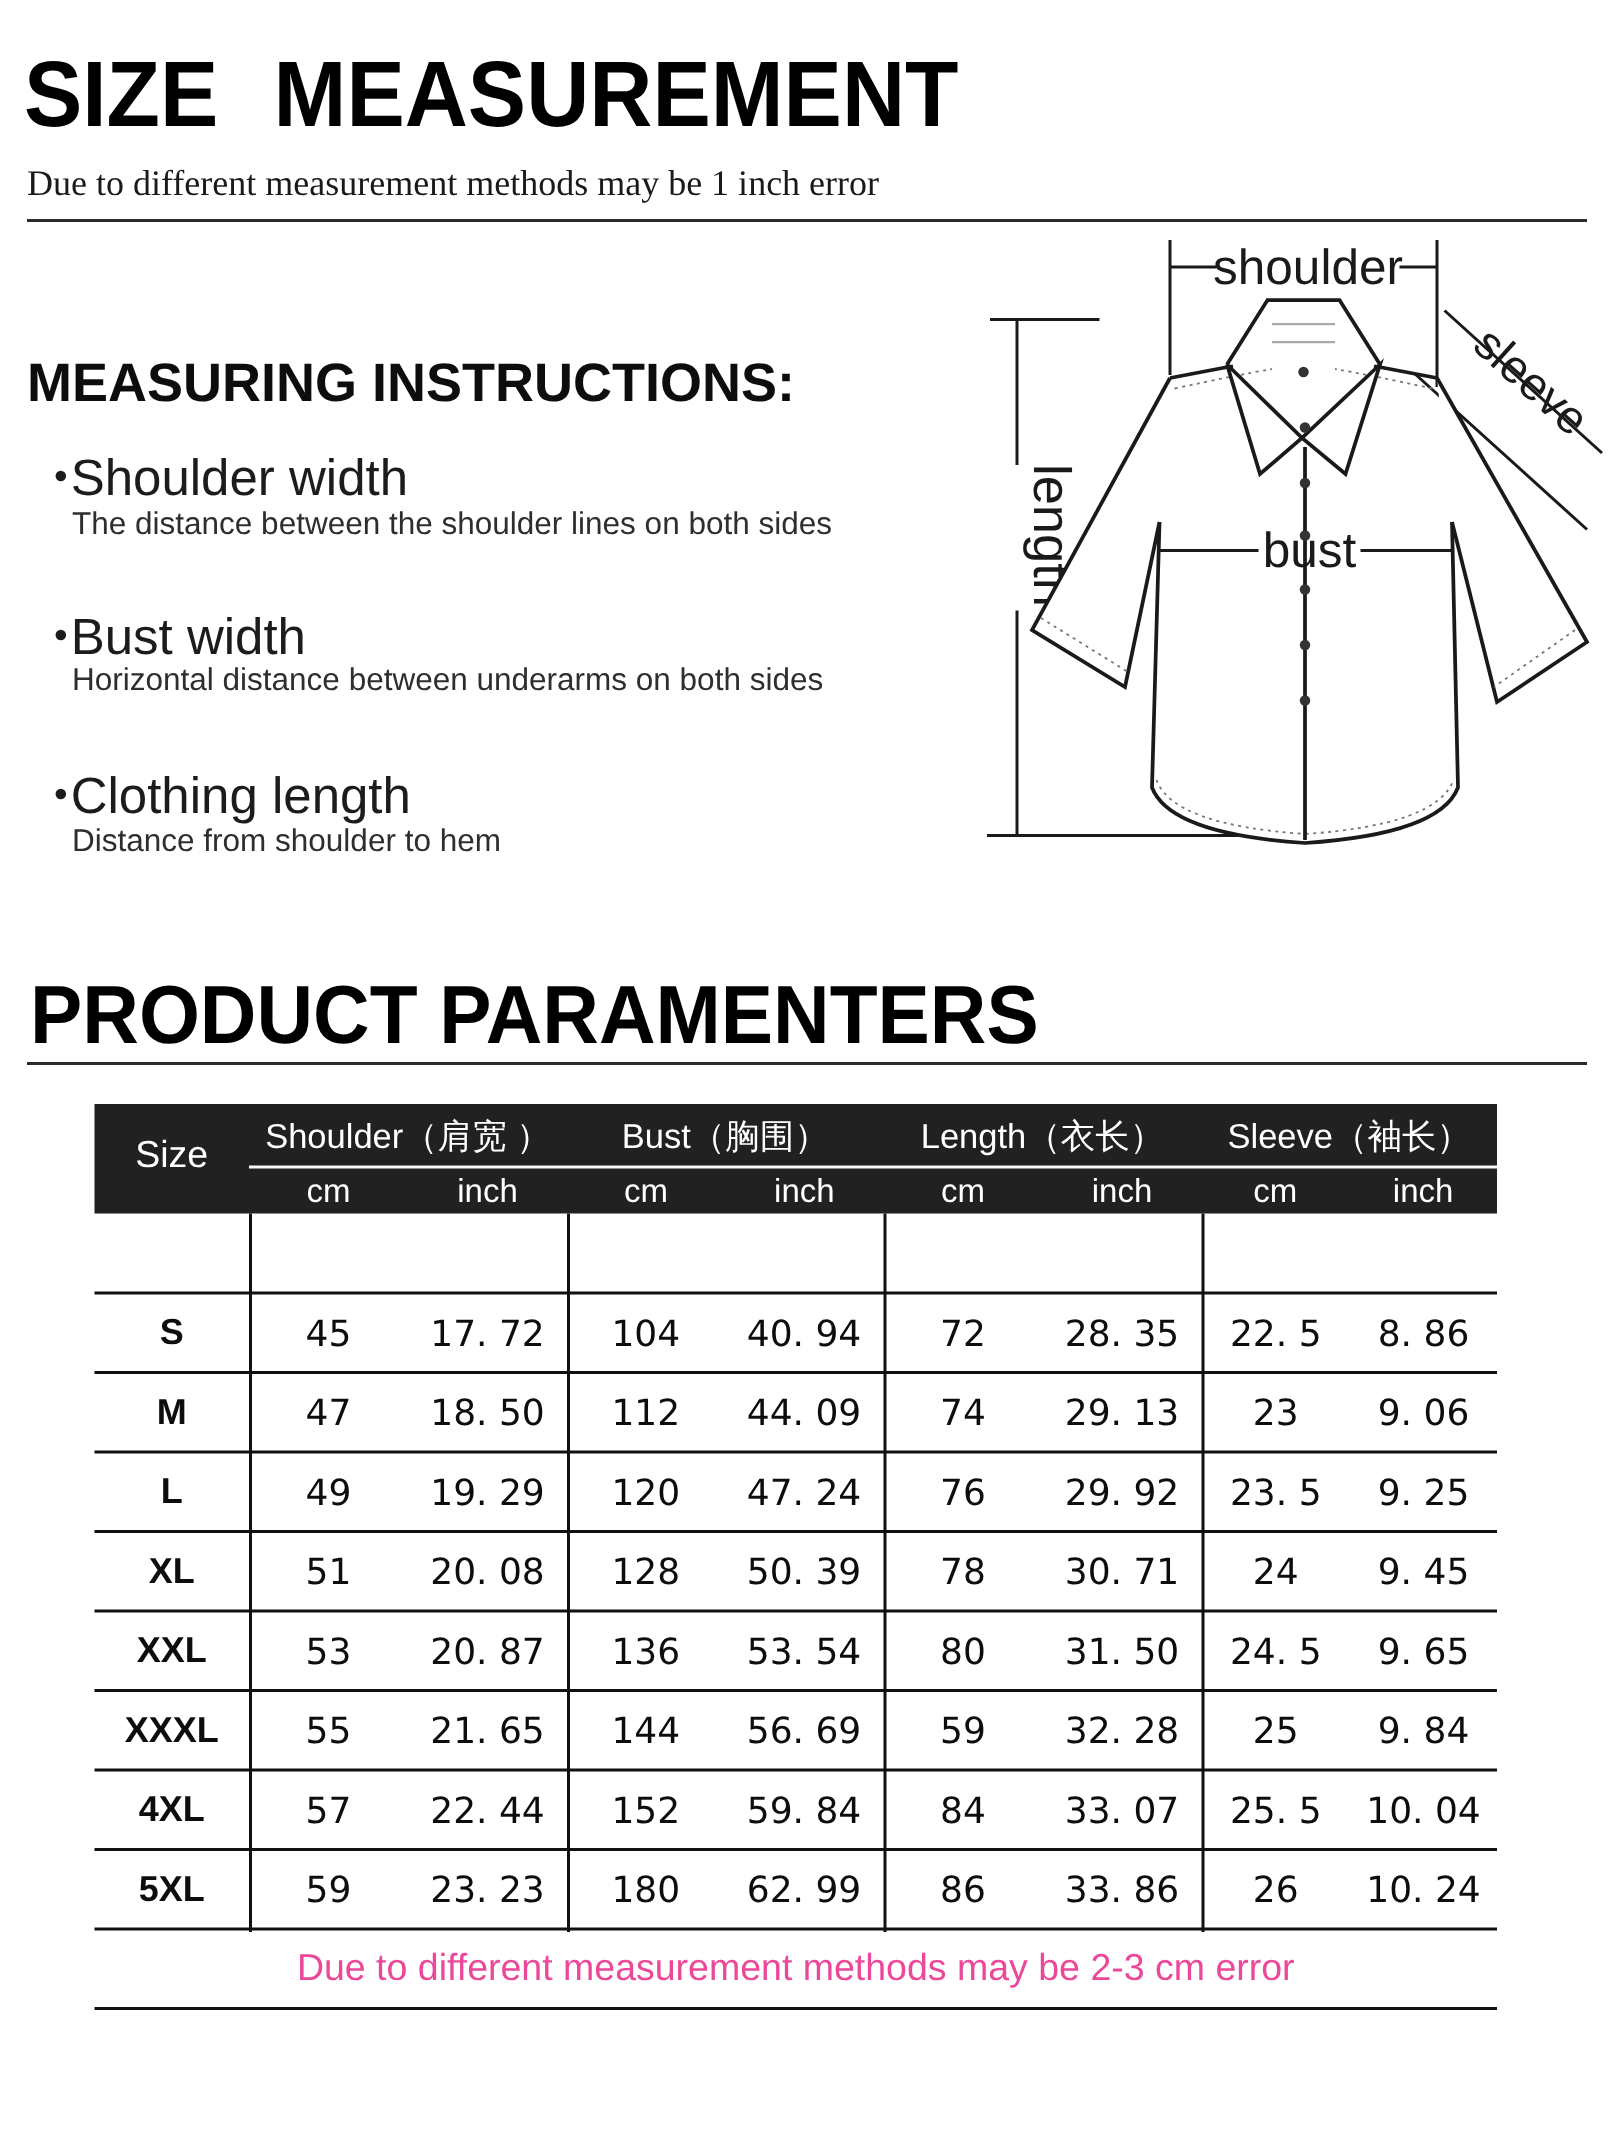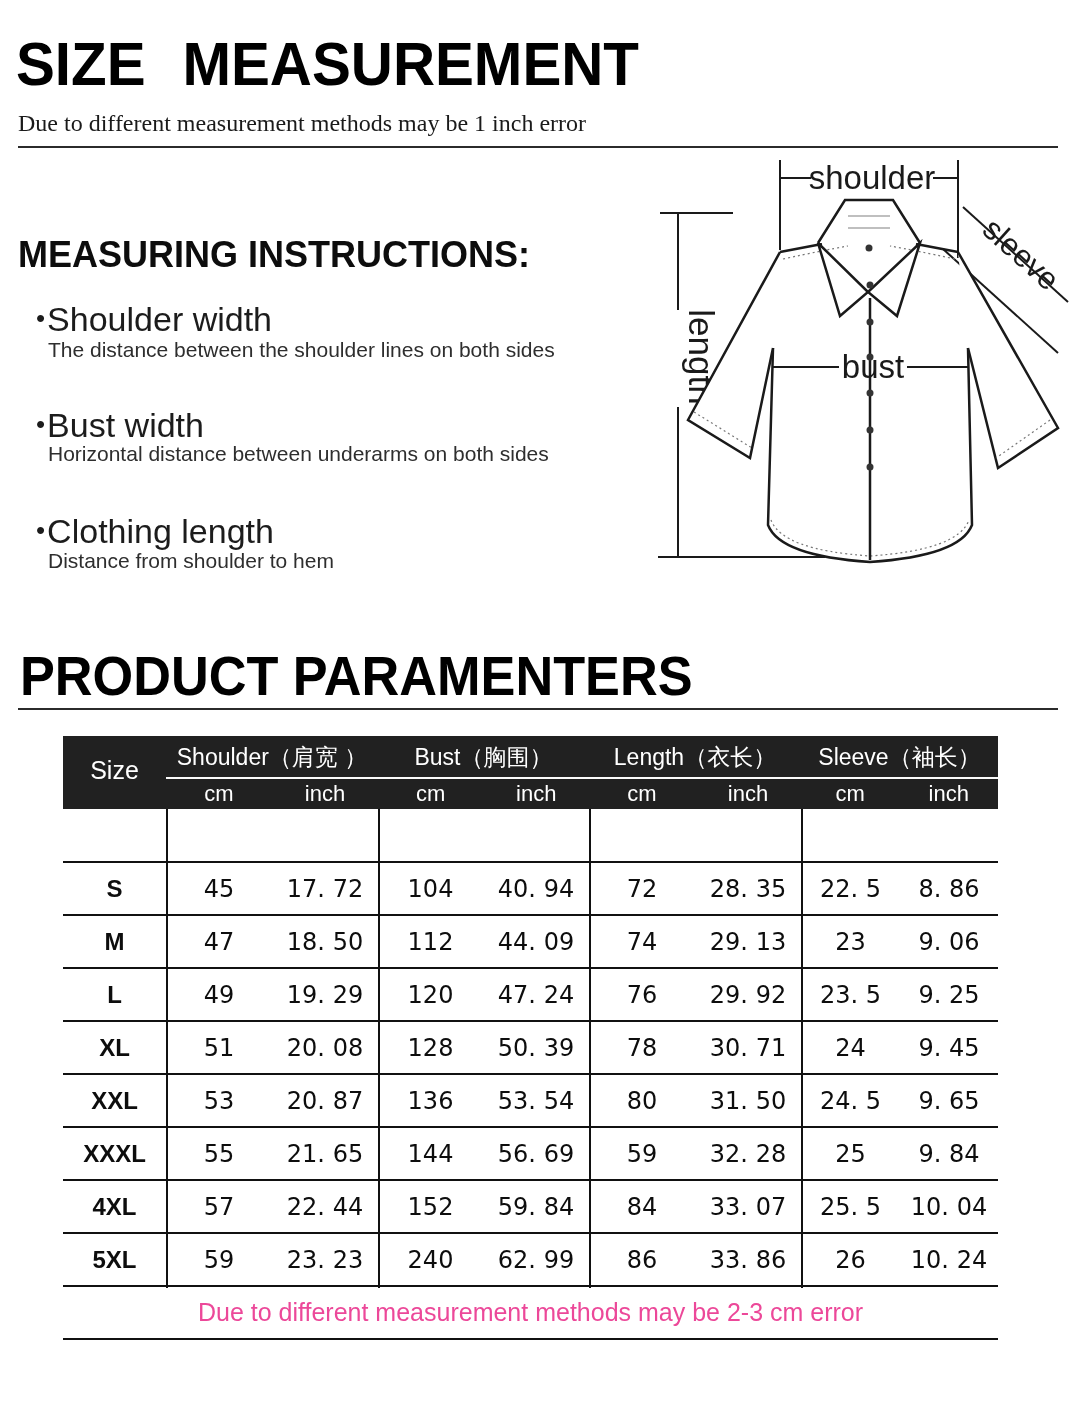--- a/index.html
+++ b/index.html
@@ -259,21 +259,21 @@
         <div class="td c4">84</div>
           <div class="td c5">33. 07</div>
         <div class="td c6">25. 5</div>
           <div class="td c7">10. 04</div>
       </div>
 
       <div class="trow data">
         <div class="td size">5XL</div>
         <div class="td c0">59</div>
           <div class="td c1">23. 23</div>
-        <div class="td c2">240</div>
+        <div class="td c2">180</div>
           <div class="td c3">62. 99</div>
         <div class="td c4">86</div>
           <div class="td c5">33. 86</div>
         <div class="td c6">26</div>
           <div class="td c7">10. 24</div>
       </div>
     </div>
 
     <div class="tfoot">Due to different measurement methods may be 2-3 cm error</div>
   </div>

